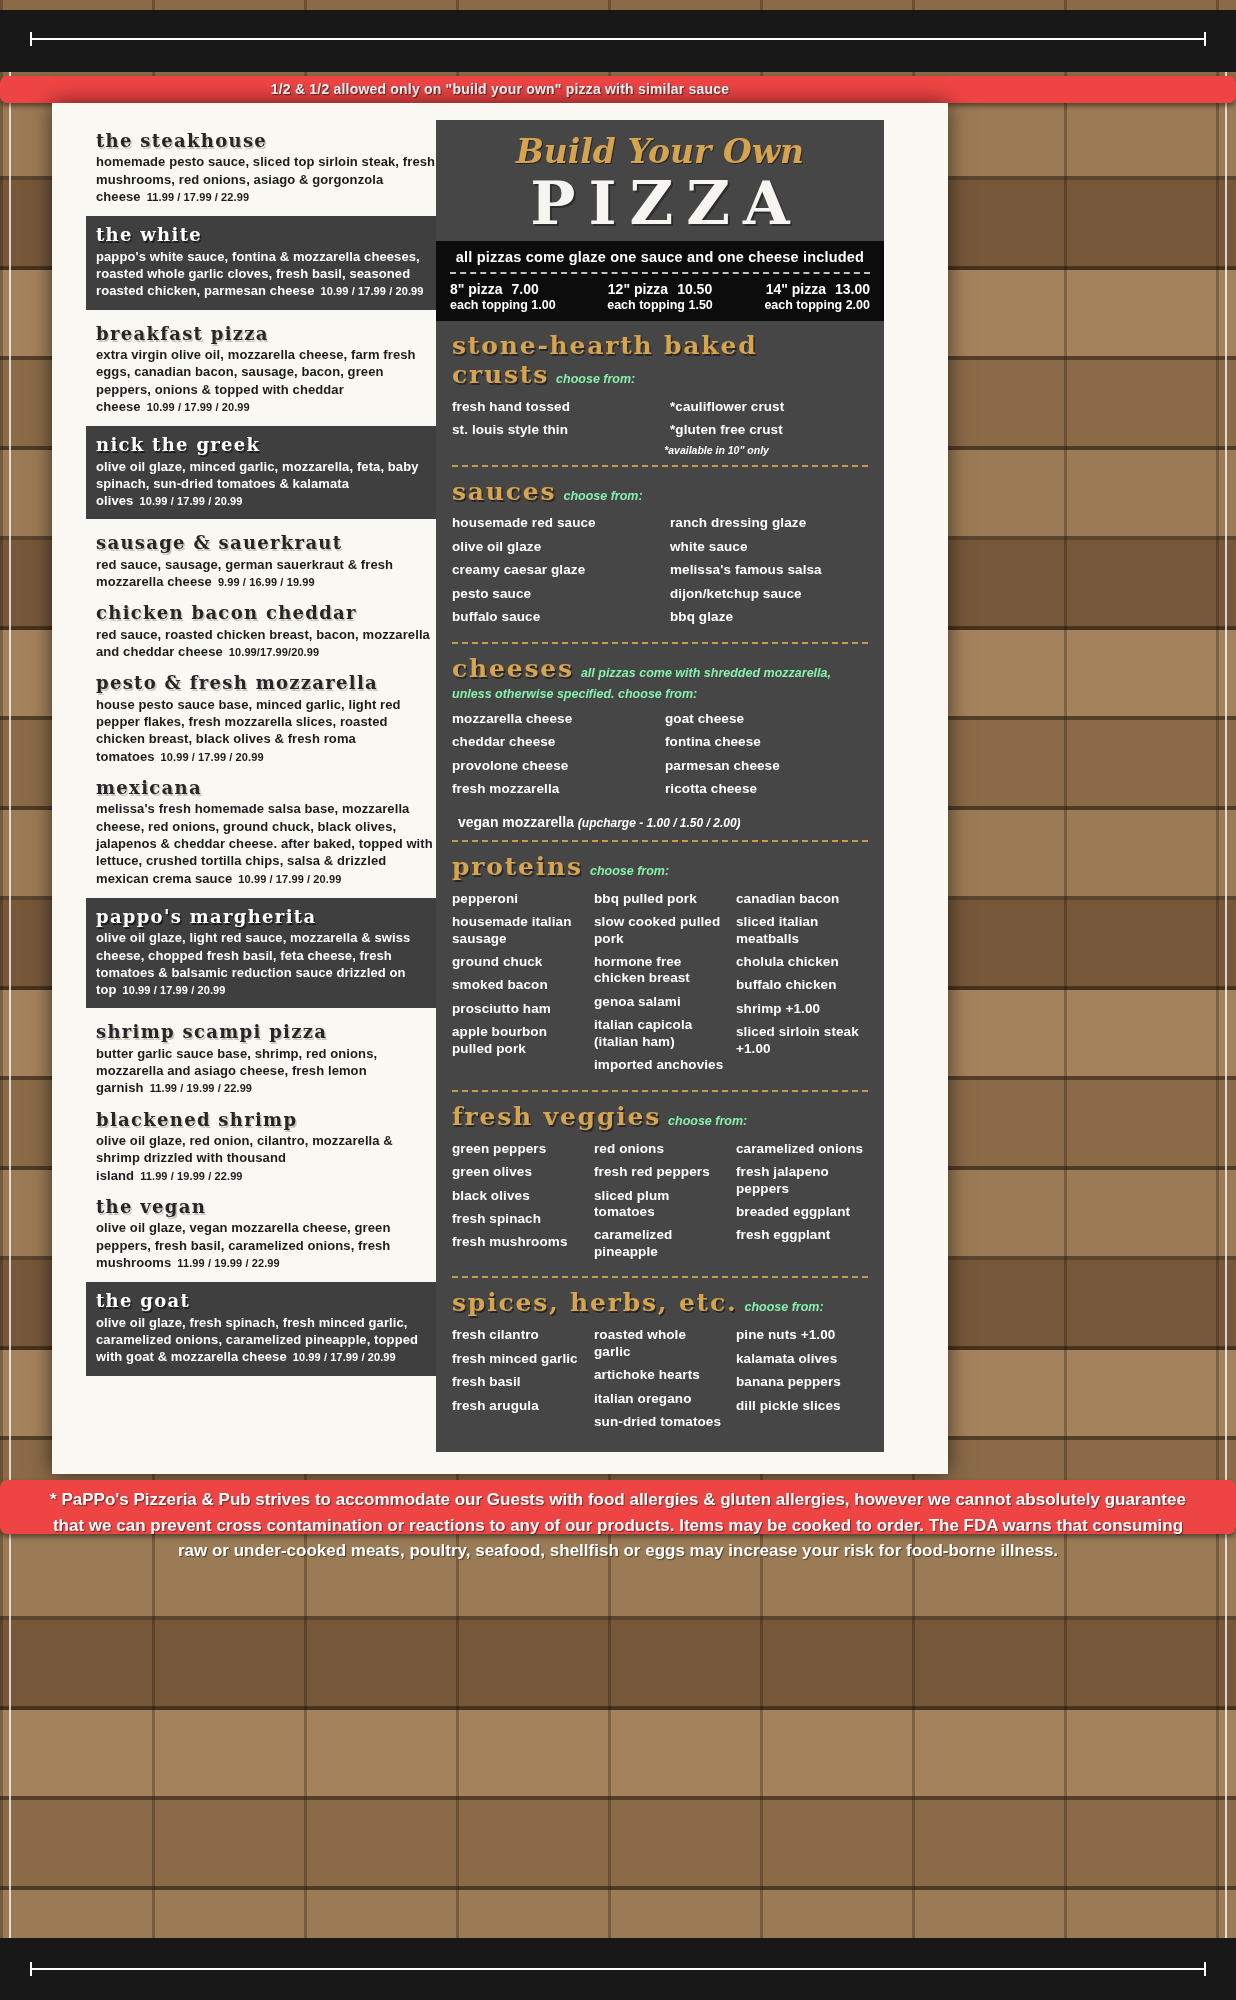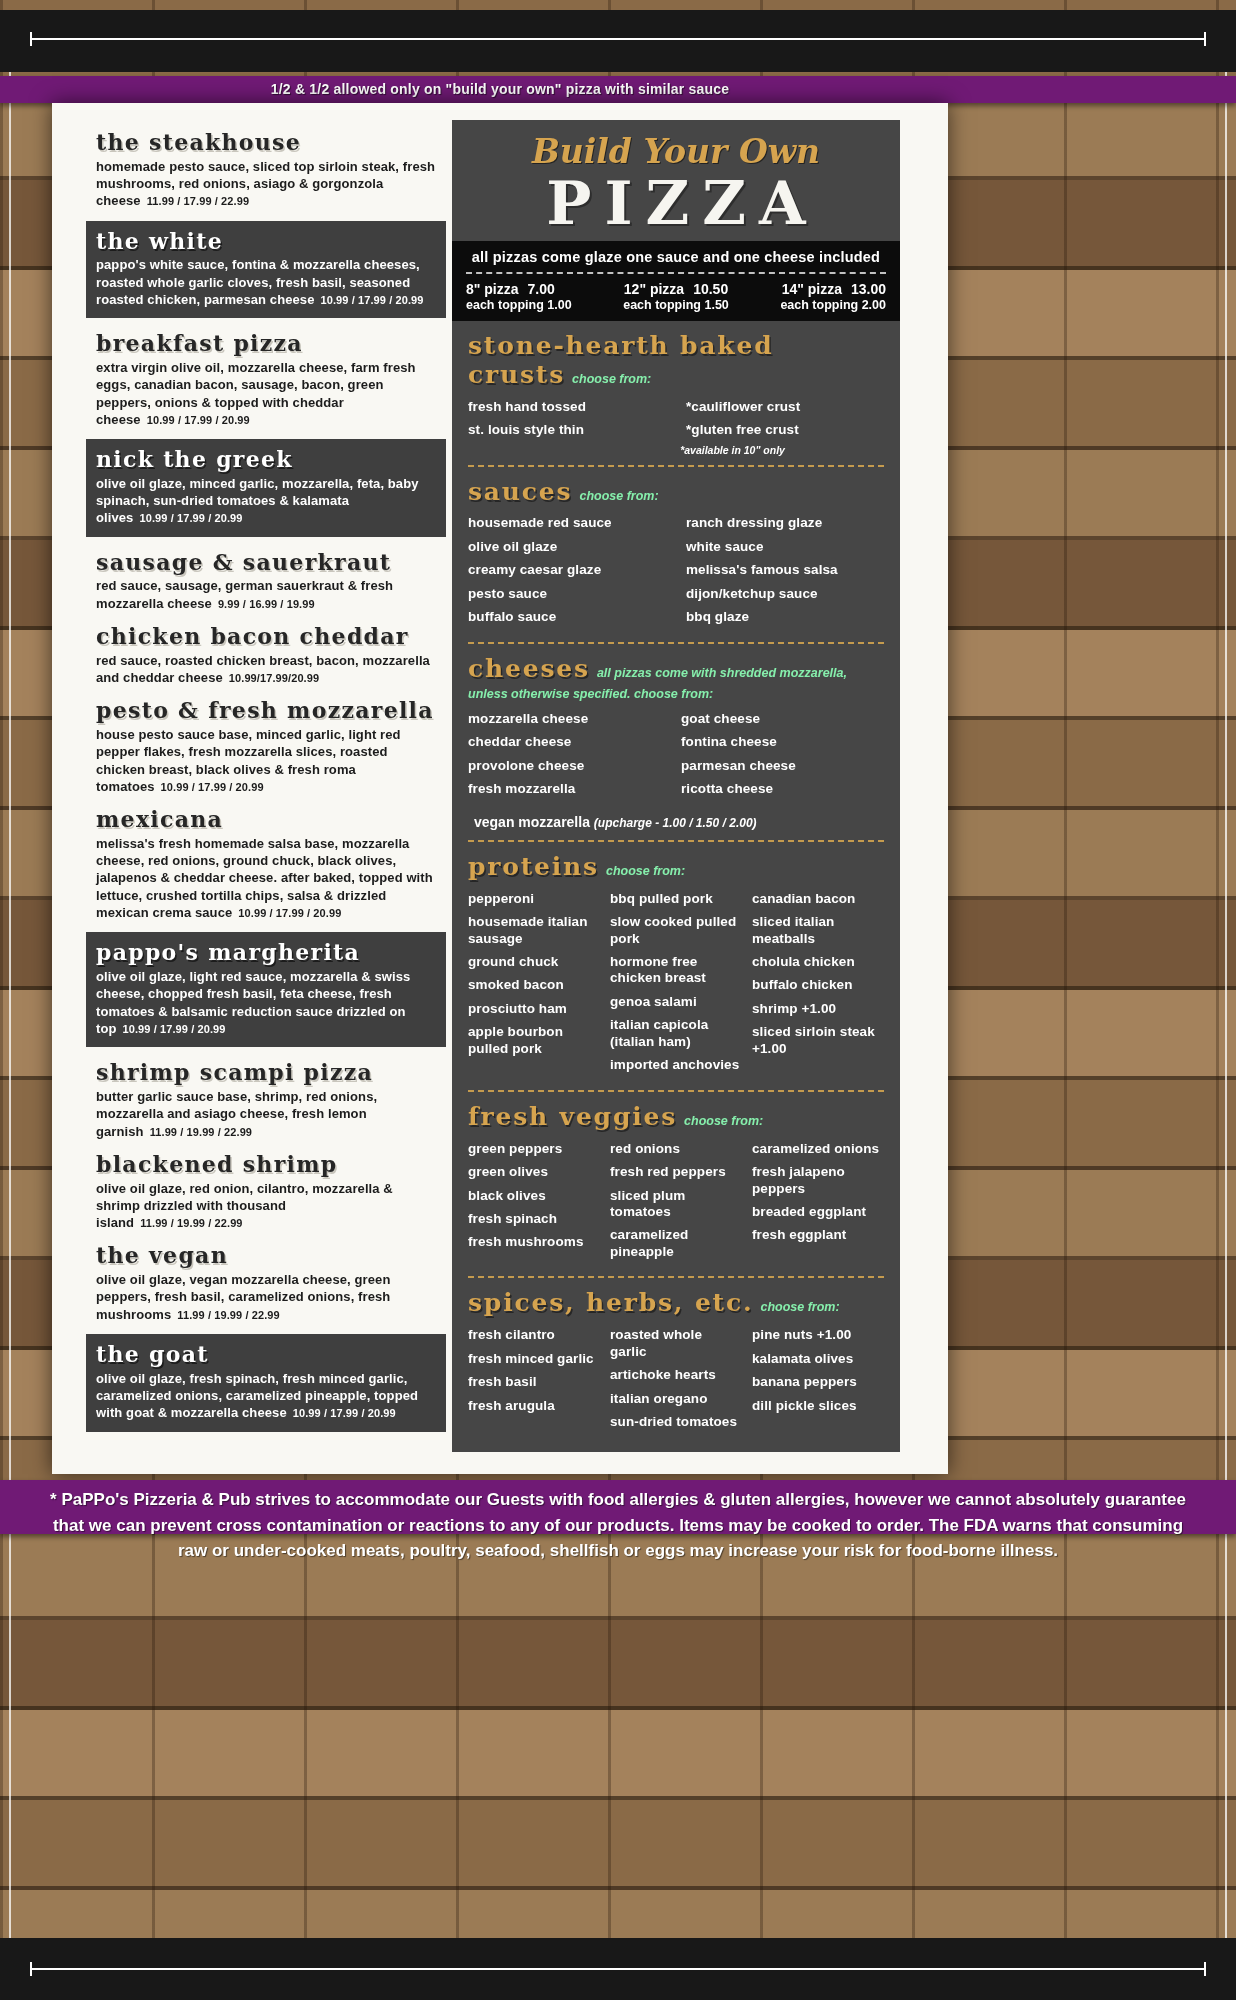--- a/index.html
+++ b/index.html
@@ -38,21 +38,21 @@
   .band-bottom { top:1938px; height:62px; }
   .band-line { position:absolute; left:30px; right:30px; height:2px; background:#ffffff; }
   .band-top .band-line { top:28px; }
   .band-bottom .band-line { top:30px; }
   .tick { position:absolute; width:2px; height:14px; background:#fff; }
   .band-top .tick { top:22px; }
   .band-bottom .tick { top:24px; }
   .tick.l { left:30px; } .tick.r { right:30px; }
 
   
-  .ribbon { position:absolute; left:0; right:0; background:#701a75; box-shadow:0 3px 5px rgba(0,0,0,.45); }
+  .ribbon { position:absolute; left:0; right:0; background:#ef4444; box-shadow:0 3px 5px rgba(0,0,0,.45);border-radius:7px; }
   .ribbon-top { top:76px; height:27px; }
   .ribbon-top .ribbon-text {
     position:absolute; left:52px; width:896px; text-align:center;
     line-height:27px; color:#fff; font-weight:bold; font-size:14px;
     text-shadow:1px 1px 1px rgba(0,0,0,.55); letter-spacing:.2px;
   }
   .ribbon-bottom { top:1480px; height:54px; }
   .disclaimer {
     margin:0 auto; width:1160px; padding-top:7px;
     color:#fff; font-size:17px; font-weight:bold; line-height:1.5;
@@ -64,30 +64,30 @@
     position:absolute; left:52px; top:103px; width:896px; height:1371px;
     background:#f9f8f3; box-shadow:0 0 20px rgba(0,0,0,.6);
   }
 
   
   .left-col { position:absolute; left:34px; top:26px; width:360px; }
   .menu-item { padding:2px 10px; margin-bottom:9px; color:#1c1c1c; }
   .menu-item.dark { background:#3f3f3f; color:#ffffff; padding:9px 10px 10px; margin-bottom:12px; }
   .item-name {
     font-family:"DejaVu Serif", serif; font-weight:bold;
-    font-size:22px; letter-spacing:1.3px; line-height:1.08;
+    font-size:18px; letter-spacing:1.3px; line-height:1.08;
     color:#262626; text-shadow:1.5px 1.5px 0 #c9c6bd; margin-bottom:3px;
   }
   .menu-item.dark .item-name { color:#ffffff; text-shadow:1.5px 1.5px 0 rgba(0,0,0,.55); }
   .item-desc { font-size:13px; font-weight:bold; line-height:1.33; letter-spacing:.1px; }
   .item-price { font-size:11px; font-weight:bold; padding-left:6px; white-space:nowrap; }
 
   
   .byo-panel {
-    position:absolute; left:400px; top:17px; width:448px; height:1332px;
+    position:absolute; left:384px; top:17px; width:448px; height:1332px;
     background:#464646; color:#fff; padding:14px 16px 0;
   }
   .byo-script {
     text-align:center; color:#d6a44f; font-family:"DejaVu Serif", serif;
     font-style:italic; font-weight:bold; font-size:33px; line-height:1.1;
     text-shadow:1px 1px 0 rgba(0,0,0,.5);
   }
   .byo-title {
     text-align:center; font-family:"DejaVu Serif", serif; font-weight:bold;
     font-size:60px; letter-spacing:13px; color:#f6f5f0; line-height:1.05;

